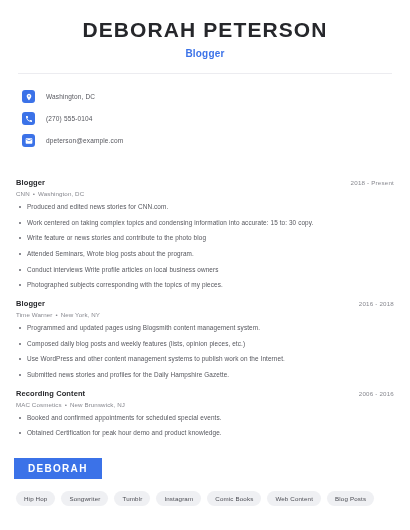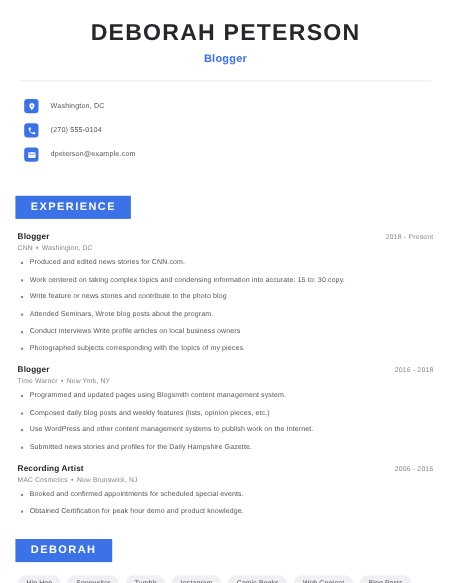--- a/index.html
+++ b/index.html
@@ -193,21 +193,20 @@
       <span class="contact-icon">
         <svg width="8" height="8" viewBox="0 0 24 24" fill="#ffffff">
             <path d="M20 4H4a2 2 0 0 0-2 2v12a2 2 0 0 0 2 2h16a2 2 0 0 0 2-2V6a2 2 0 0 0-2-2zm0 4.2-8 4.8-8-4.8V6l8 4.8L20 6v2.2z"></path>
           </svg>
       </span>
       <span class="contact-text">dpeterson@example.com</span>
     </div>
   </div>
 
   <div class="section-experience">
-    <div class="section-badge">EXPERIENCE</div>
 
     <div class="jobs">
 
       <div class="job">
         <div class="job-head">
           <span class="job-role">Blogger</span>
           <span class="job-dates">2018 - Present</span>
         </div>
         <div class="job-meta">
           <span>CNN</span><span class="sep">•</span><span>Washington, DC</span>
@@ -233,21 +232,21 @@
         <ul class="bullets">
           <li>Programmed and updated pages using Blogsmith content management system.</li>
           <li>Composed daily blog posts and weekly features (lists, opinion pieces, etc.)</li>
           <li>Use WordPress and other content management systems to publish work on the Internet.</li>
           <li>Submitted news stories and profiles for the Daily Hampshire Gazette.</li>
         </ul>
       </div>
 
       <div class="job">
         <div class="job-head">
-          <span class="job-role">Recording Artist</span>
+          <span class="job-role">Recording Content</span>
           <span class="job-dates">2006 - 2016</span>
         </div>
         <div class="job-meta">
           <span>MAC Cosmetics</span><span class="sep">•</span><span>New Brunswick, NJ</span>
         </div>
         <ul class="bullets">
           <li>Booked and confirmed appointments for scheduled special events.</li>
           <li>Obtained Certification for peak hour demo and product knowledge.</li>
         </ul>
       </div>

